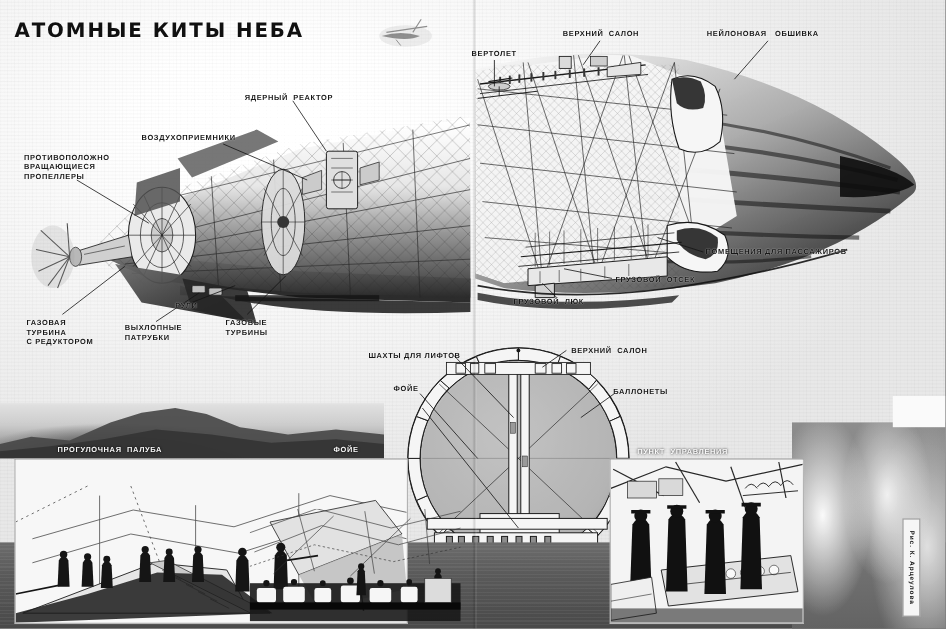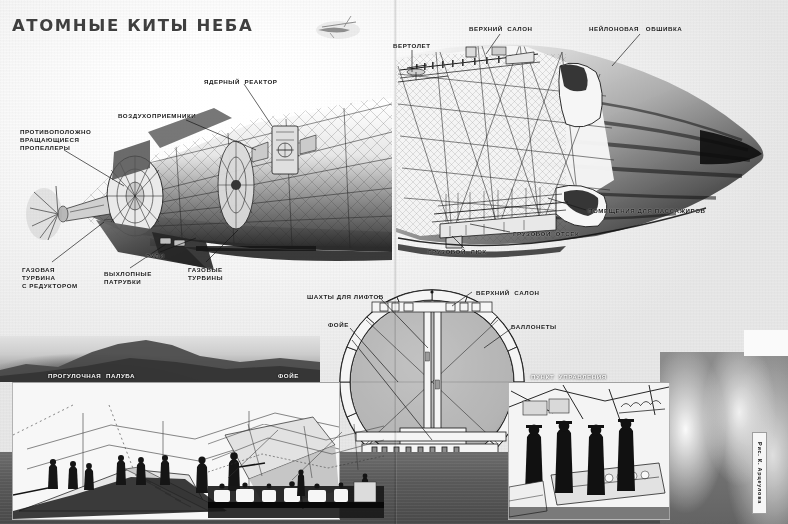--- a/index.html
+++ b/index.html
@@ -32,21 +32,21 @@
   
   .lbl{
     position:absolute;z-index:40;
     font-size:6.2px;letter-spacing:.55px;line-height:8.2px;
     color:#1d1d1d;font-weight:700;white-space:pre;
     text-shadow:0 0 1px rgba(255,255,255,.85);
   }
   .title{
     position:absolute;left:12px;top:16px;z-index:44;
     font-size:16.5px;font-weight:800;letter-spacing:1.6px;
-    color:#a21caf;font-family:"DejaVu Sans",sans-serif;
+    color:#0f172a;font-family:"DejaVu Sans",sans-serif;
     text-shadow:0 1px 0 rgba(255,255,255,.4);
   }
 
   
   svg.art{position:absolute;left:0;top:0;width:788px;height:524px;z-index:20;overflow:visible;}
 
   
   .panel{position:absolute;z-index:30;overflow:hidden;}
   .pnl-sky{
     background:

